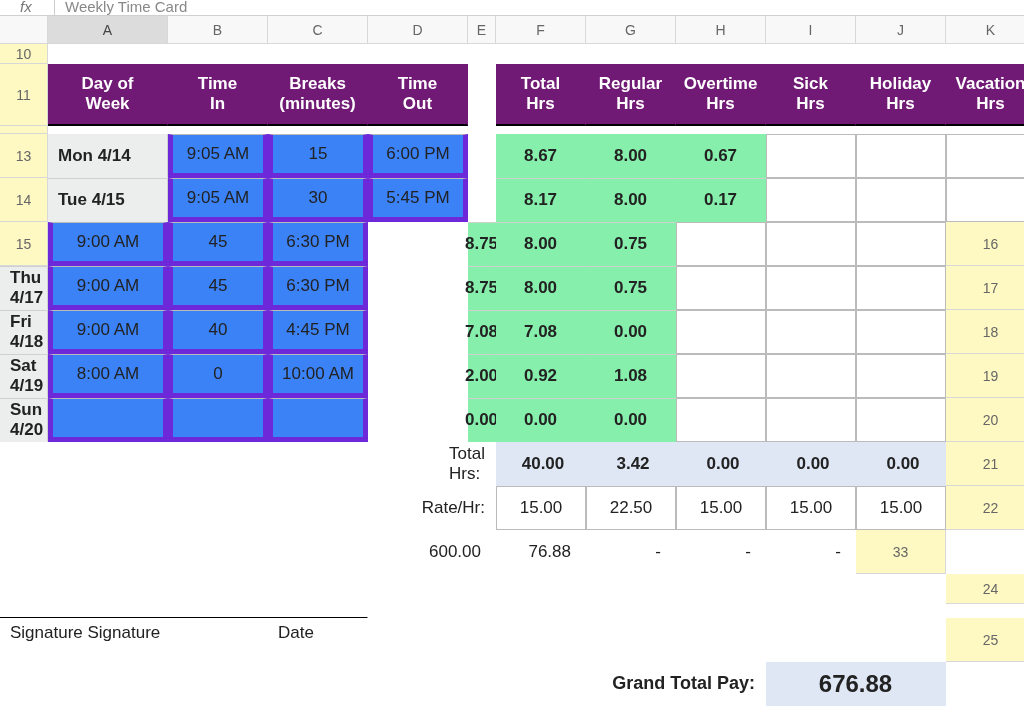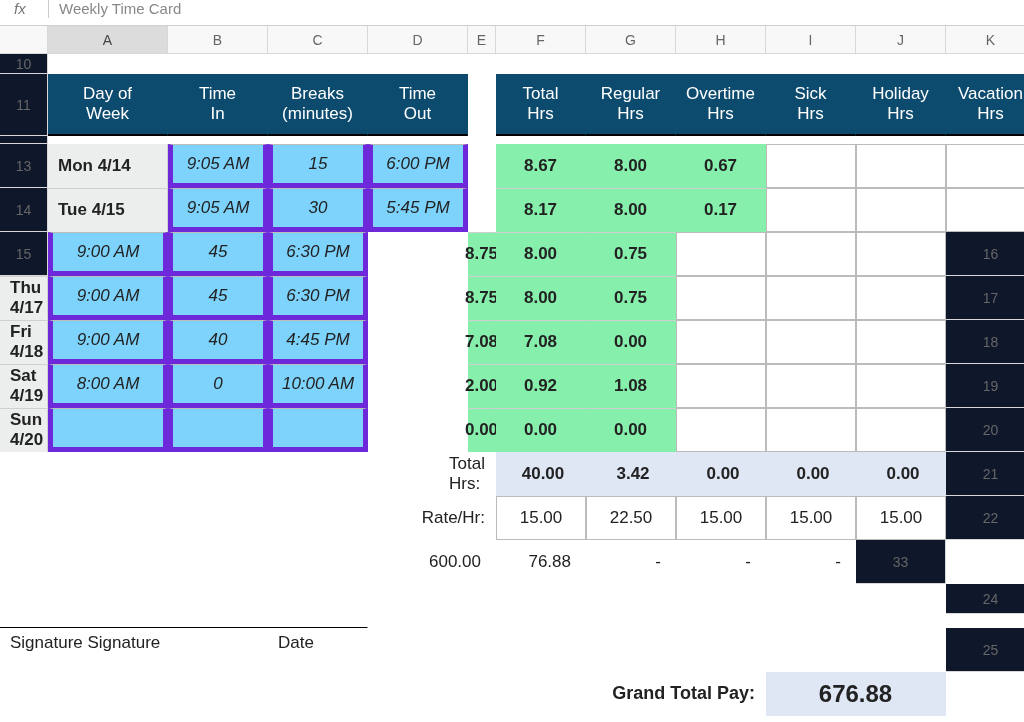--- a/index.html
+++ b/index.html
@@ -5,25 +5,25 @@
   * { box-sizing: border-box; }
   body {
     margin: 0;
     font-family: Arial, Helvetica, sans-serif;
     background: #fff;
     color: #222;
     font-size: 16px;
     width: 1024px;
   }
   .fx-bar {
-    height: 26px;
+    height: 16px;
     border-bottom: 1px solid #d0d0d0;
     display: flex;
-    align-items: flex-start;
-    padding-left: 14px;
+    align-items: flex-end;
+    padding-left: 20px;
     color: #888;
   }
   .fx-label { font-style: italic; font-size: 15px; width: 24px; color:#777;}
   .fx-sep { border-left: 1px solid #ccc; height: 18px; margin: 0 10px; }
   .fx-content { color:#888; font-size:15px; }
   .grid {
     display: grid;
     grid-template-columns: 48px 120px 100px 100px 100px 28px 90px 90px 90px 90px 90px 90px;
   }
   .colhead {
@@ -34,60 +34,59 @@
     font-size: 14px;
     color: #666;
     height: 28px;
     line-height: 28px;
   }
   .colhead.sel { background: #dcdcdc; color:#444; }
   .corner { background:#f8f8f8; border-right:1px solid #d8d8d8; border-bottom:1px solid #d8d8d8;}
   .rowhead {
     border-right: 1px solid #d8d8d8;
     border-bottom: 1px solid #d8d8d8;
-    background: #0f172a;
+    background: #fef9c3;
     text-align: center;
     font-size: 14px;
     color: #666;
     display:flex; align-items:center; justify-content:center;
   }
   .cell {
     border-right: 1px solid transparent;
     border-bottom: 1px solid transparent;
     display: flex;
     align-items: center;
     justify-content: center;
     padding: 0 6px;
     font-size: 17px;
   }
   .h { height: 20px; }
   .hh { height: 62px; }
   .hr { height: 44px; }
   .bluehdr {
-    background: #0c4a6e;
+    background: #701a75;
     color: #fff;
     text-align: center;
-    font-weight: 400;
+    font-weight: 700;
     font-size: 17px;
     border-bottom: 2px solid #000;
     display:flex; flex-direction:column; justify-content:center; align-items:center;
     line-height:1.15;
   }
   .daycell {
     background:#eceeee;
     border-top:1px solid #d0d0d0;
     border-right:1px solid #d0d0d0;
     font-weight:700; justify-content:flex-start; padding-left:10px;
   }
   .daycell.first { border-top:none; }
   .inputcell {
-    background:#7dd3fc;
+    background:#3b82f6;
     border:5px solid #6d28d9;
     border-top:1px solid #bbb;
-    font-style:italic;
   }
   .calccell { background:#86efac; border-top:1px solid #d0d0d0;font-weight:bold;}
   .calccell.first { border-top:none;}
   .whitecell { background:#fff; border:1px solid #bbb;}
   .summlabel { justify-content:flex-end; padding-right:10px; font-size:17px;}
   .summbold { font-weight:700;}
   .paleblue { background:#dfe7f5; font-weight:700;padding-left:11px;}
   .sigline {
     border-bottom: 1.5px solid #000;
   }

